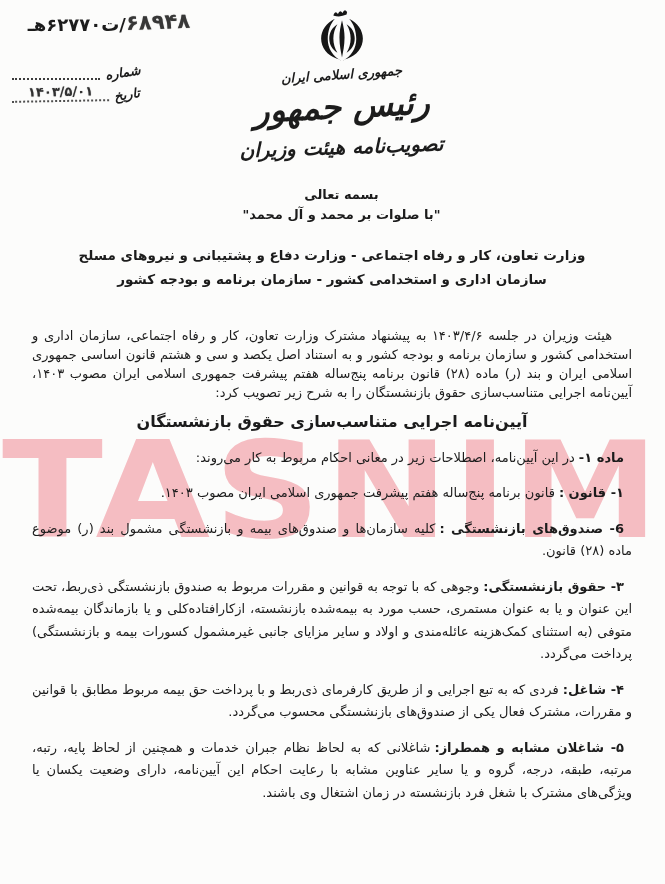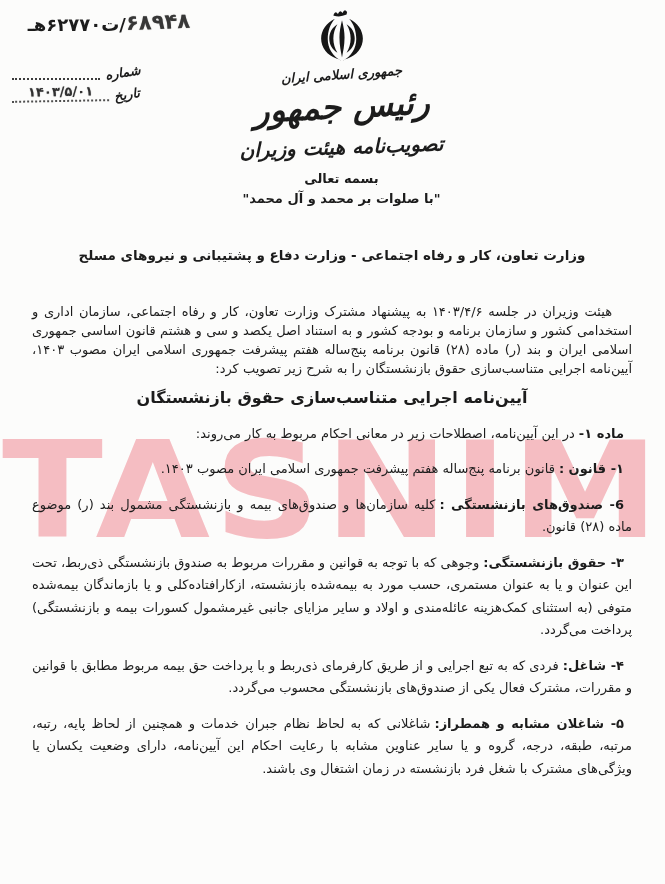--- a/index.html
+++ b/index.html
@@ -45,21 +45,21 @@
   }
   
   .header{
     position:absolute;top:8px;left:0;width:100%;padding-left:18px;
     box-sizing:border-box;text-align:center;z-index:1;direction:rtl;
   }
   .emblem{display:block;margin:0 auto;}
   .h-country{font-size:13px;font-weight:bold;font-style:italic;margin-top:3px;transform:rotate(-4deg);}
   .h-office{font-size:33px;font-weight:bold;font-style:italic;margin-top:5px;transform:rotate(-3deg);letter-spacing:1px;}
   .h-doctype{font-size:20px;font-weight:bold;font-style:italic;margin-top:9px;transform:rotate(-2deg);}
-  .h-basmala{font-size:13px;font-weight:600;margin-top:12px;}
+  .h-basmala{font-size:13px;font-weight:600;margin-top:28px;}
   .h-salutation{font-size:13px;font-weight:600;margin-top:5px;}
   
   .content{
     position:absolute;top:243px;right:33px;left:32px;z-index:1;
     direction:rtl;text-align:justify;font-size:13px;
   }
   .addressee{
     text-align:center;font-weight:bold;font-size:13.5px;line-height:24px;
     margin-bottom:35px;
   }
@@ -104,20 +104,21 @@
     <div class="h-office">رئیس جمهور</div>
     <div class="h-doctype">تصویب‌نامه هیئت وزیران</div>
     <div class="h-basmala">بسمه تعالی</div>
     <div class="h-salutation">"با صلوات بر محمد و آل محمد"</div>
   </div>
 
   <div class="content">
 
     <div class="addressee">
       <div>وزارت تعاون، کار و رفاه اجتماعی - وزارت دفاع و پشتیبانی و نیروهای مسلح</div>
+      <div>سازمان اداری و استخدامی کشور - سازمان برنامه و بودجه کشور</div>
     </div>
 
     <p class="preamble">هیئت وزیران در جلسه ۱۴۰۳/۴/۶ به پیشنهاد مشترک وزارت تعاون، کار و رفاه اجتماعی، سازمان اداری و استخدامی کشور و سازمان برنامه و بودجه کشور و به استناد اصل یکصد و سی و هشتم قانون اساسی جمهوری اسلامی ایران و بند (ر) ماده (۲۸) قانون برنامه پنج‌ساله هفتم پیشرفت جمهوری اسلامی ایران مصوب ۱۴۰۳، آیین‌نامه اجرایی متناسب‌سازی حقوق بازنشستگان را به شرح زیر تصویب کرد:</p>
 
     <div class="reg-title">آیین‌نامه اجرایی متناسب‌سازی حقوق بازنشستگان</div>
 
     <p class="article"><span class="prefix">ماده ۱-</span><span>در این آیین‌نامه، اصطلاحات زیر در معانی احکام مربوط به کار می‌روند:</span></p>
 
     <p class="def-item"><span class="prefix">۱- قانون :</span><span>قانون برنامه پنج‌ساله هفتم پیشرفت جمهوری اسلامی ایران مصوب ۱۴۰۳.</span></p>
 

